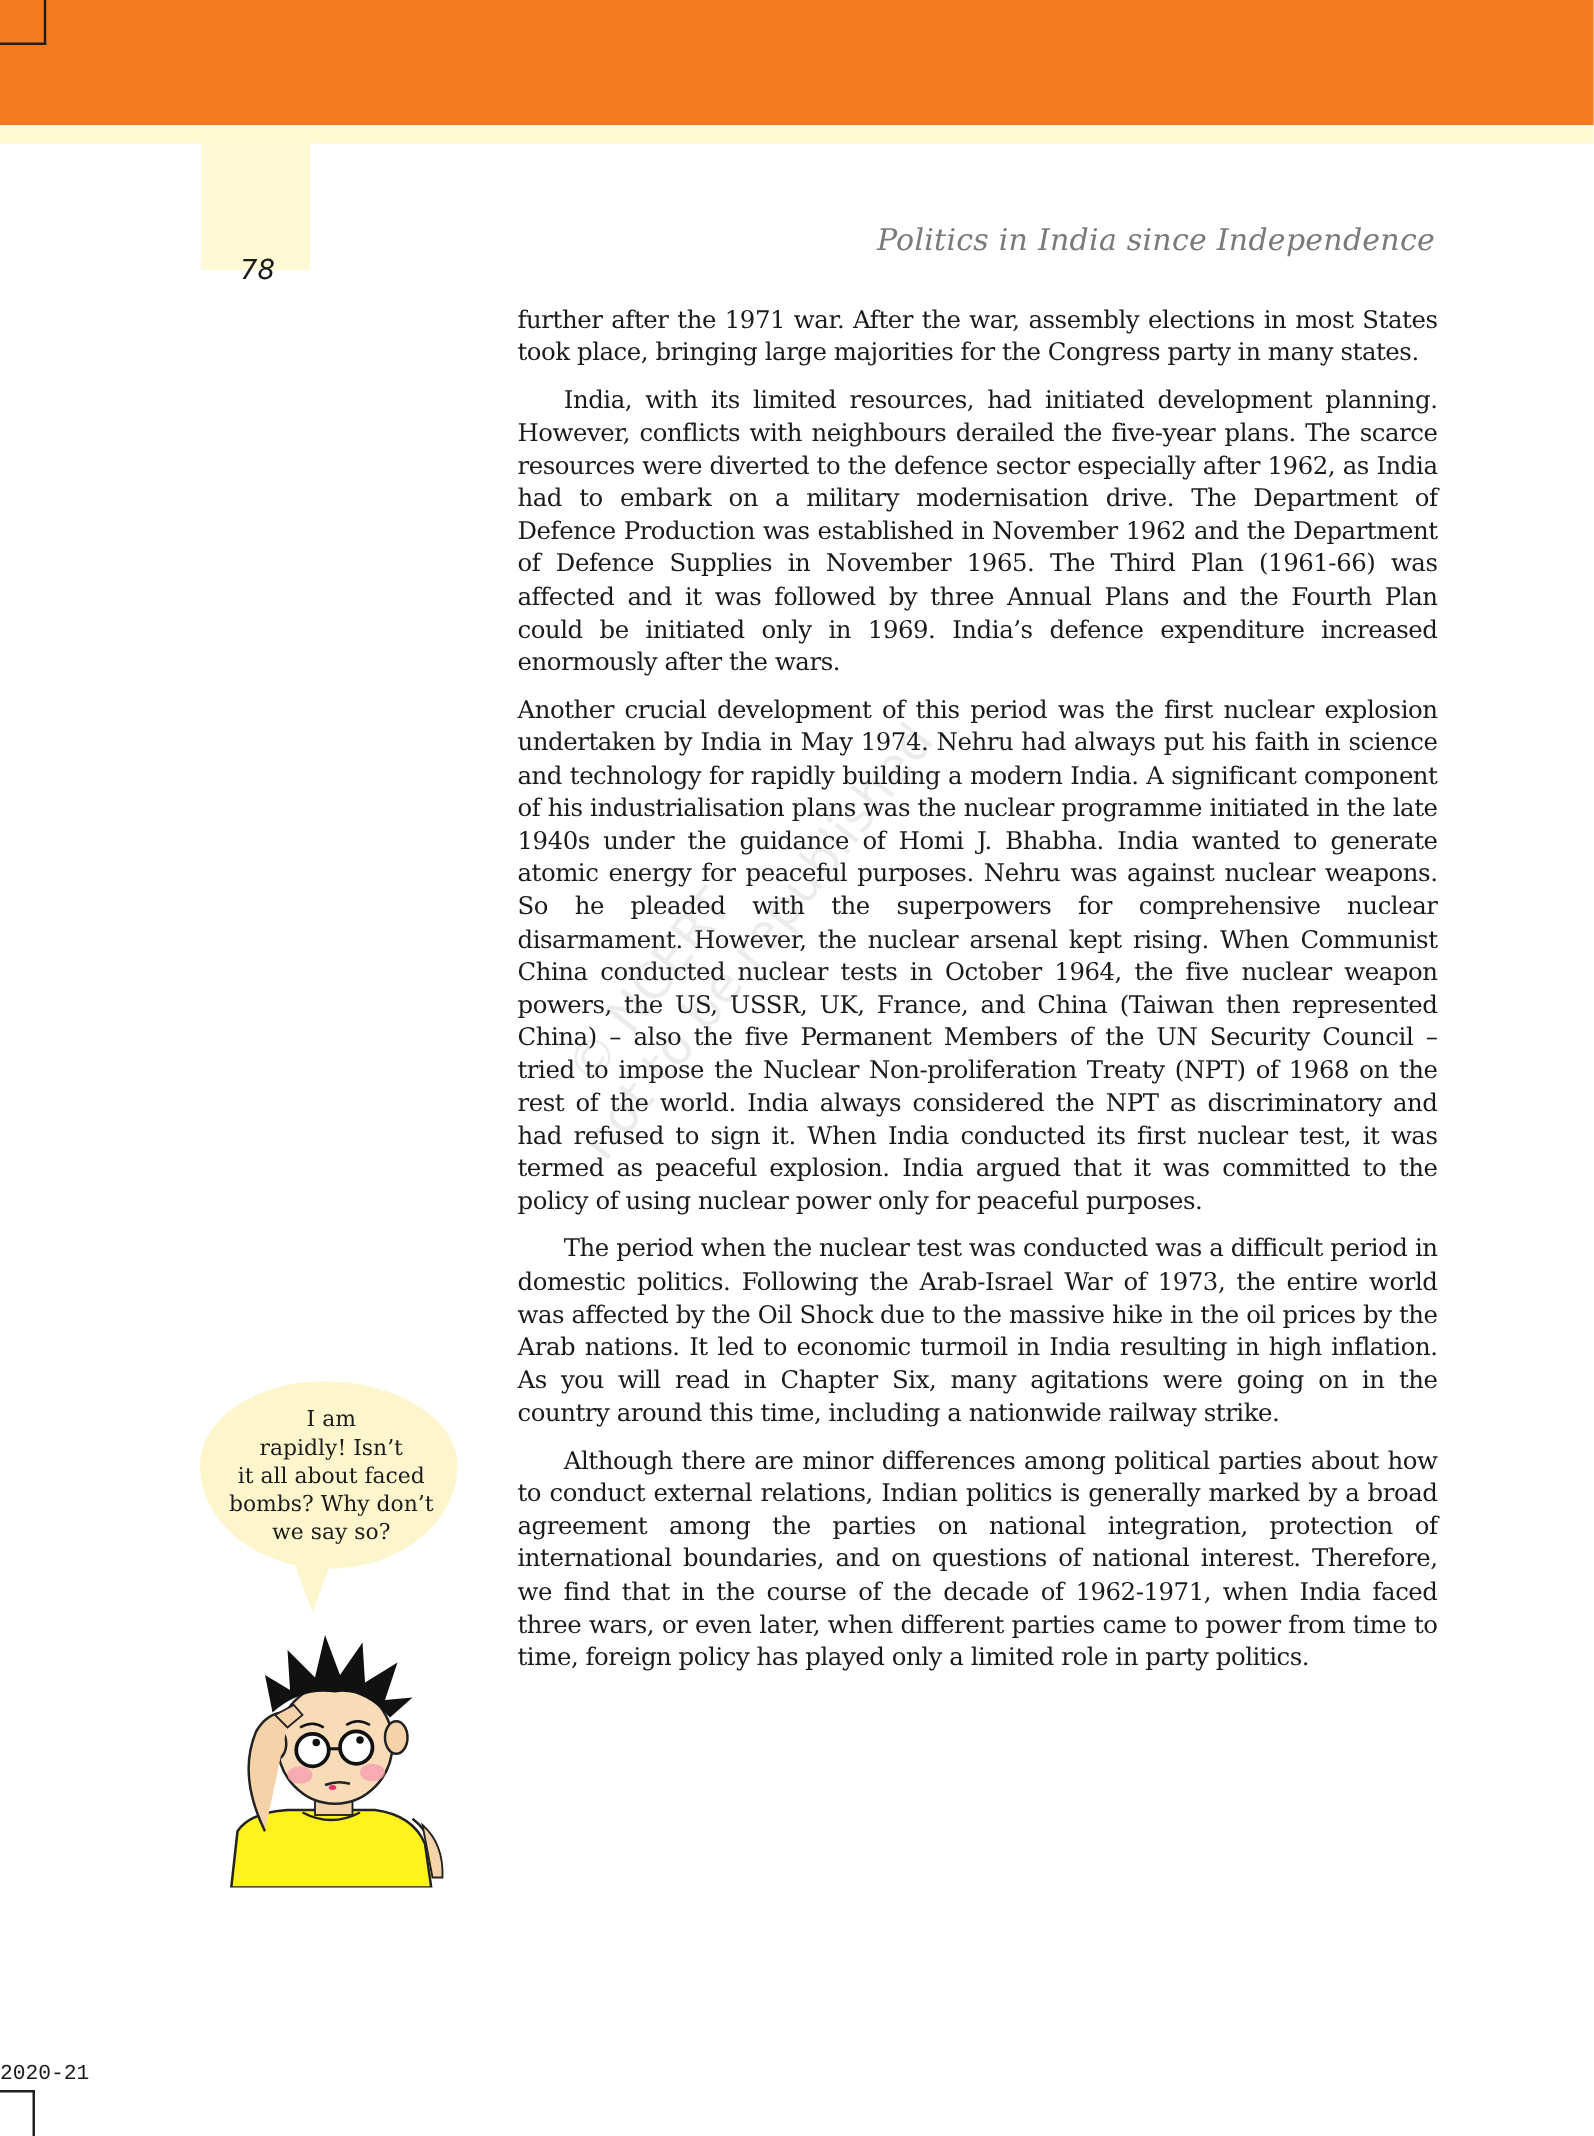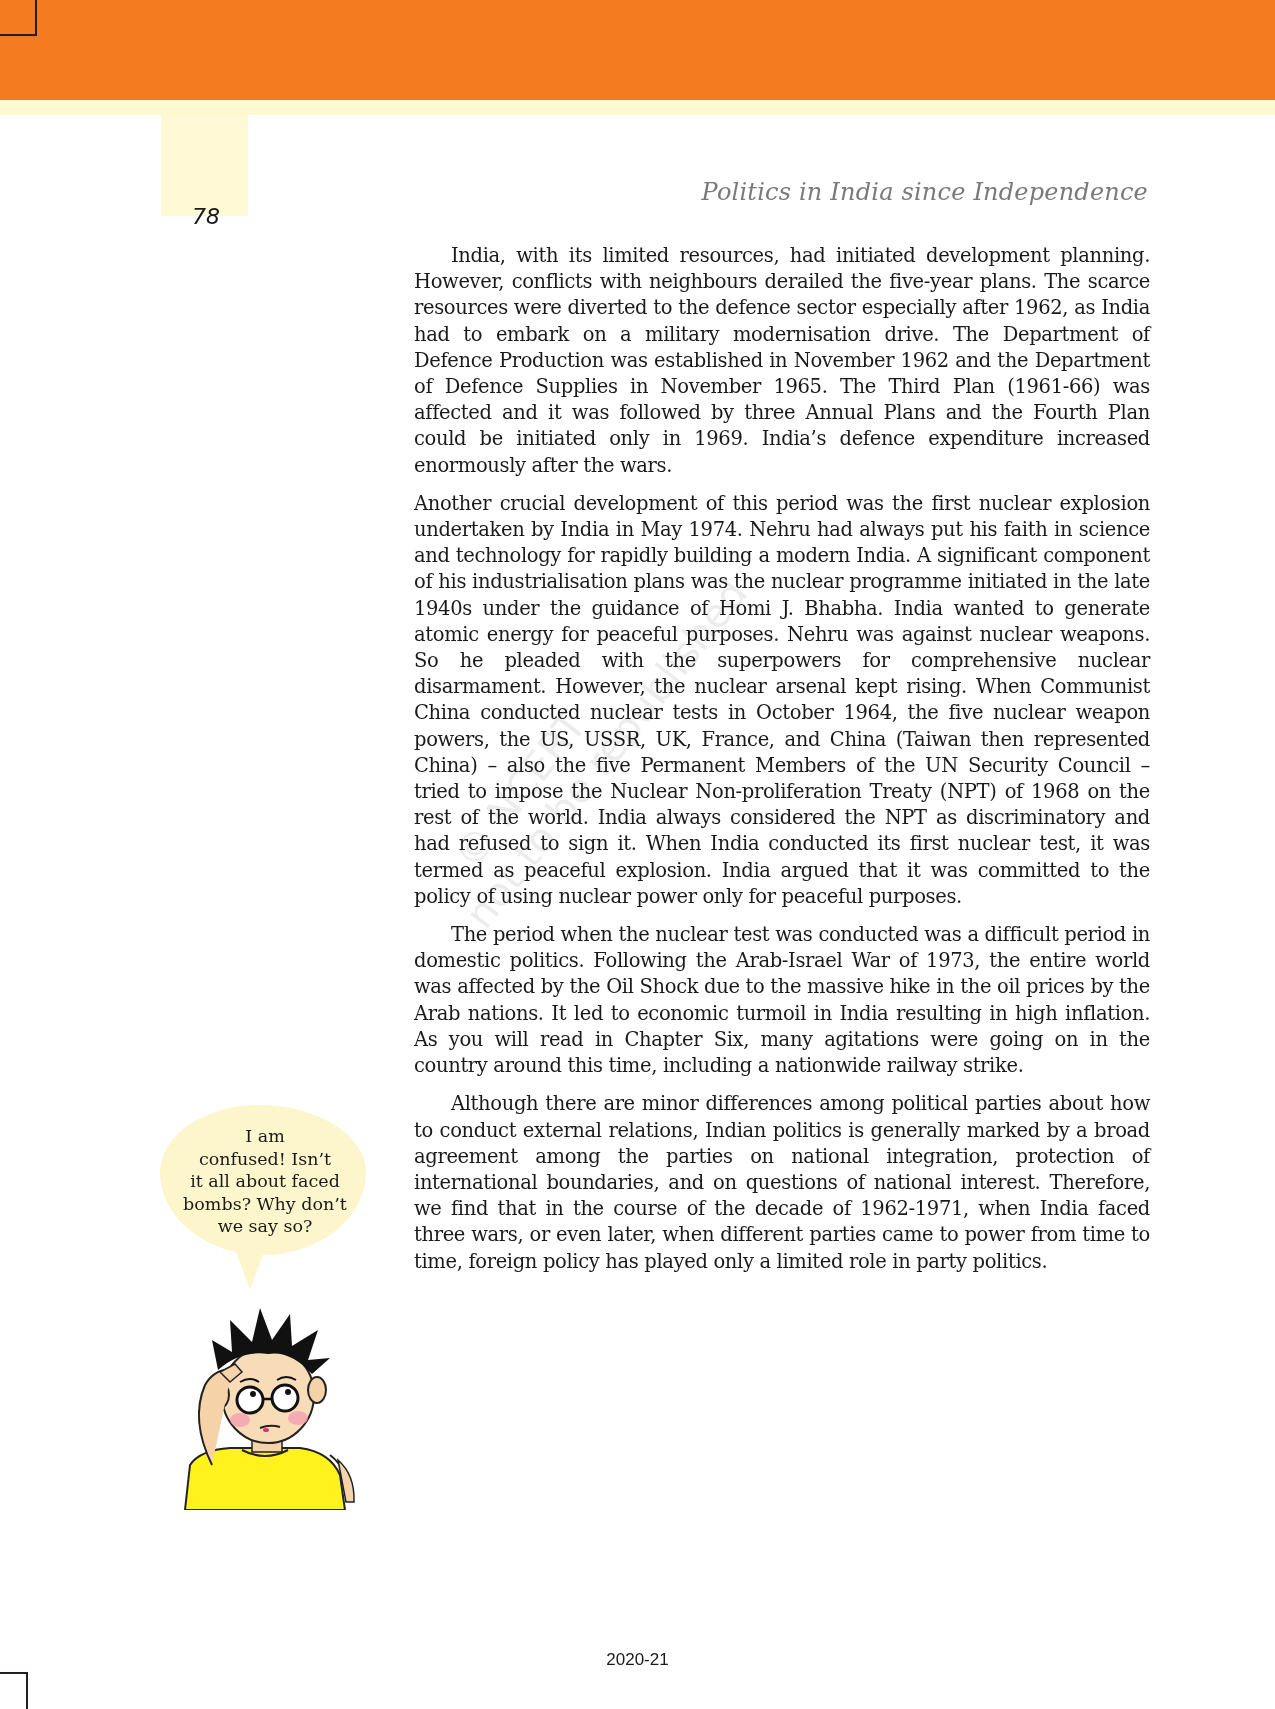--- a/index.html
+++ b/index.html
@@ -74,54 +74,55 @@
     border-top: 60px solid #fdf6cc;
   }
   .bubble-text {
     position: absolute; left: 170px; top: 1125px; width: 190px;
     text-align: center; font-size: 17.5px; line-height: 22.5px;
     font-family: "DejaVu Serif", serif; color: #1a1a1a;
   }
   .bubble-text div { white-space: nowrap; text-align: center; }
   .cartoon { position: absolute; left: 160px; top: 1290px; width: 210px; height: 220px; }
   .footer-year {
-    position: absolute; left: 0; width: 1275px; top: 1650px; text-align: center;
-    font-family: Liberation Sans, sans-serif; font-size: 17px; color: #1a1a1a;
+    position: absolute; left: 0; width: 1275px; top: 1650px; text-align: left;
+    font-family: Liberation Mono, monospace; font-size: 17px; color: #1a1a1a;
   }
 </style>
 </head>
 <body>
 
 <div class="top-band"></div>
 <div class="cream-strip"></div>
 <div class="crop-mark-top"></div>
 <div class="crop-mark-bottom"></div>
 
 <div class="page-tab"></div>
 <div class="page-number">78</div>
 <div class="running-head">Politics in India since Independence</div>
 
 <div class="watermark">
   <div style="padding-left:40px;">© NCERT</div>
   <div>not to be republished</div>
 </div>
 
 <div class="main">
+  <p class="para">further after the 1971 war. After the war, assembly elections in most States took place, bringing large majorities for the Congress party in many states.</p>
   <p class="para indent">India, with its limited resources, had initiated development planning. However, conflicts with neighbours derailed the five-year plans. The scarce resources were diverted to the defence sector especially after 1962, as India had to embark on a military modernisation drive. The Department of Defence Production was established in November 1962 and the Department of Defence Supplies in November 1965. The Third Plan (1961-66) was affected and it was followed by three Annual Plans and the Fourth Plan could be initiated only in 1969. India’s defence expenditure increased enormously after the wars.</p>
 
   <p class="para">Another crucial development of this period was the first nuclear explosion undertaken by India in May 1974. Nehru had always put his faith in science and technology for rapidly building a modern India. A significant component of his industrialisation plans was the nuclear programme initiated in the late 1940s under the guidance of Homi J. Bhabha. India wanted to generate atomic energy for peaceful purposes. Nehru was against nuclear weapons. So he pleaded with the superpowers for comprehensive nuclear disarmament. However, the nuclear arsenal kept rising. When Communist China conducted nuclear tests in October 1964, the five nuclear weapon powers, the US, USSR, UK, France, and China (Taiwan then represented China) – also the five Permanent Members of the UN Security Council – tried to impose the Nuclear Non-proliferation Treaty (NPT) of 1968 on the rest of the world. India always considered the NPT as discriminatory and had refused to sign it. When India conducted its first nuclear test, it was termed as peaceful explosion. India argued that it was committed to the policy of using nuclear power only for peaceful purposes.</p>
   <p class="para indent">The period when the nuclear test was conducted was a difficult period in domestic politics. Following the Arab-Israel War of 1973, the entire world was affected by the Oil Shock due to the massive hike in the oil prices by the Arab nations. It led to economic turmoil in India resulting in high inflation. As you will read in Chapter Six, many agitations were going on in the country around this time, including a nationwide railway strike.</p>
   <p class="para indent">Although there are minor differences among political parties about how to conduct external relations, Indian politics is generally marked by a broad agreement among the parties on national integration, protection of international boundaries, and on questions of national interest. Therefore, we find that in the course of the decade of 1962-1971, when India faced three wars, or even later, when different parties came to power from time to time, foreign policy has played only a limited role in party politics.</p>
 </div>
 
 <div class="bubble"></div>
 <div class="bubble-tail"></div>
 <div class="bubble-text">
   <div>I am</div>
-  <div>confused! Isn’t</div>
+  <div>rapidly! Isn’t</div>
   <div>it all about faced</div>
   <div>bombs? Why don’t</div>
   <div>we say so?</div>
 </div>
 
 <svg class="cartoon" viewBox="0 0 210 220">
 
   <path d="M30 175 Q40 160 70 158 L140 158 Q170 162 180 185 L185 220 L25 220 Z" fill="#fff21d" stroke="#222" stroke-width="2"></path>
   <path d="M82 160 Q105 172 128 160" fill="none" stroke="#222" stroke-width="2"></path>
 

